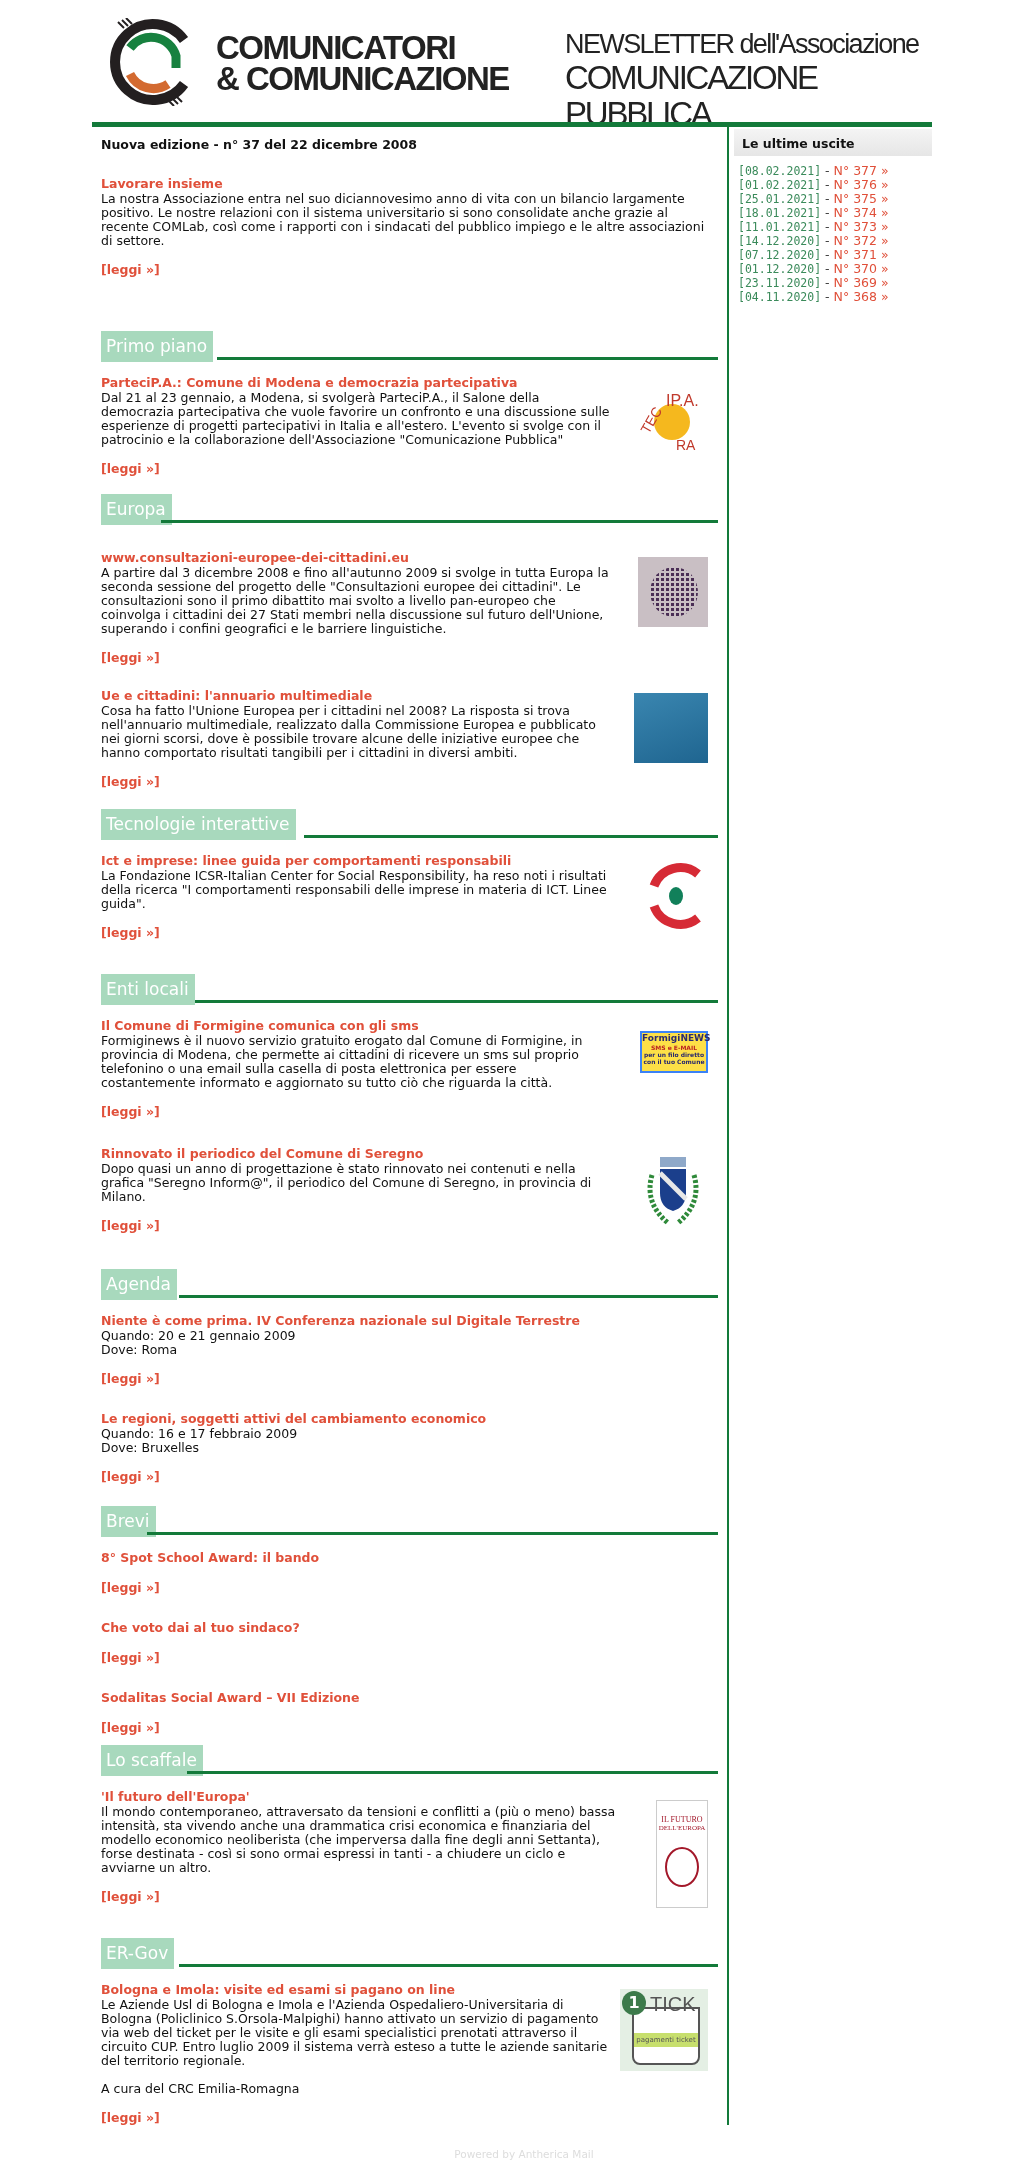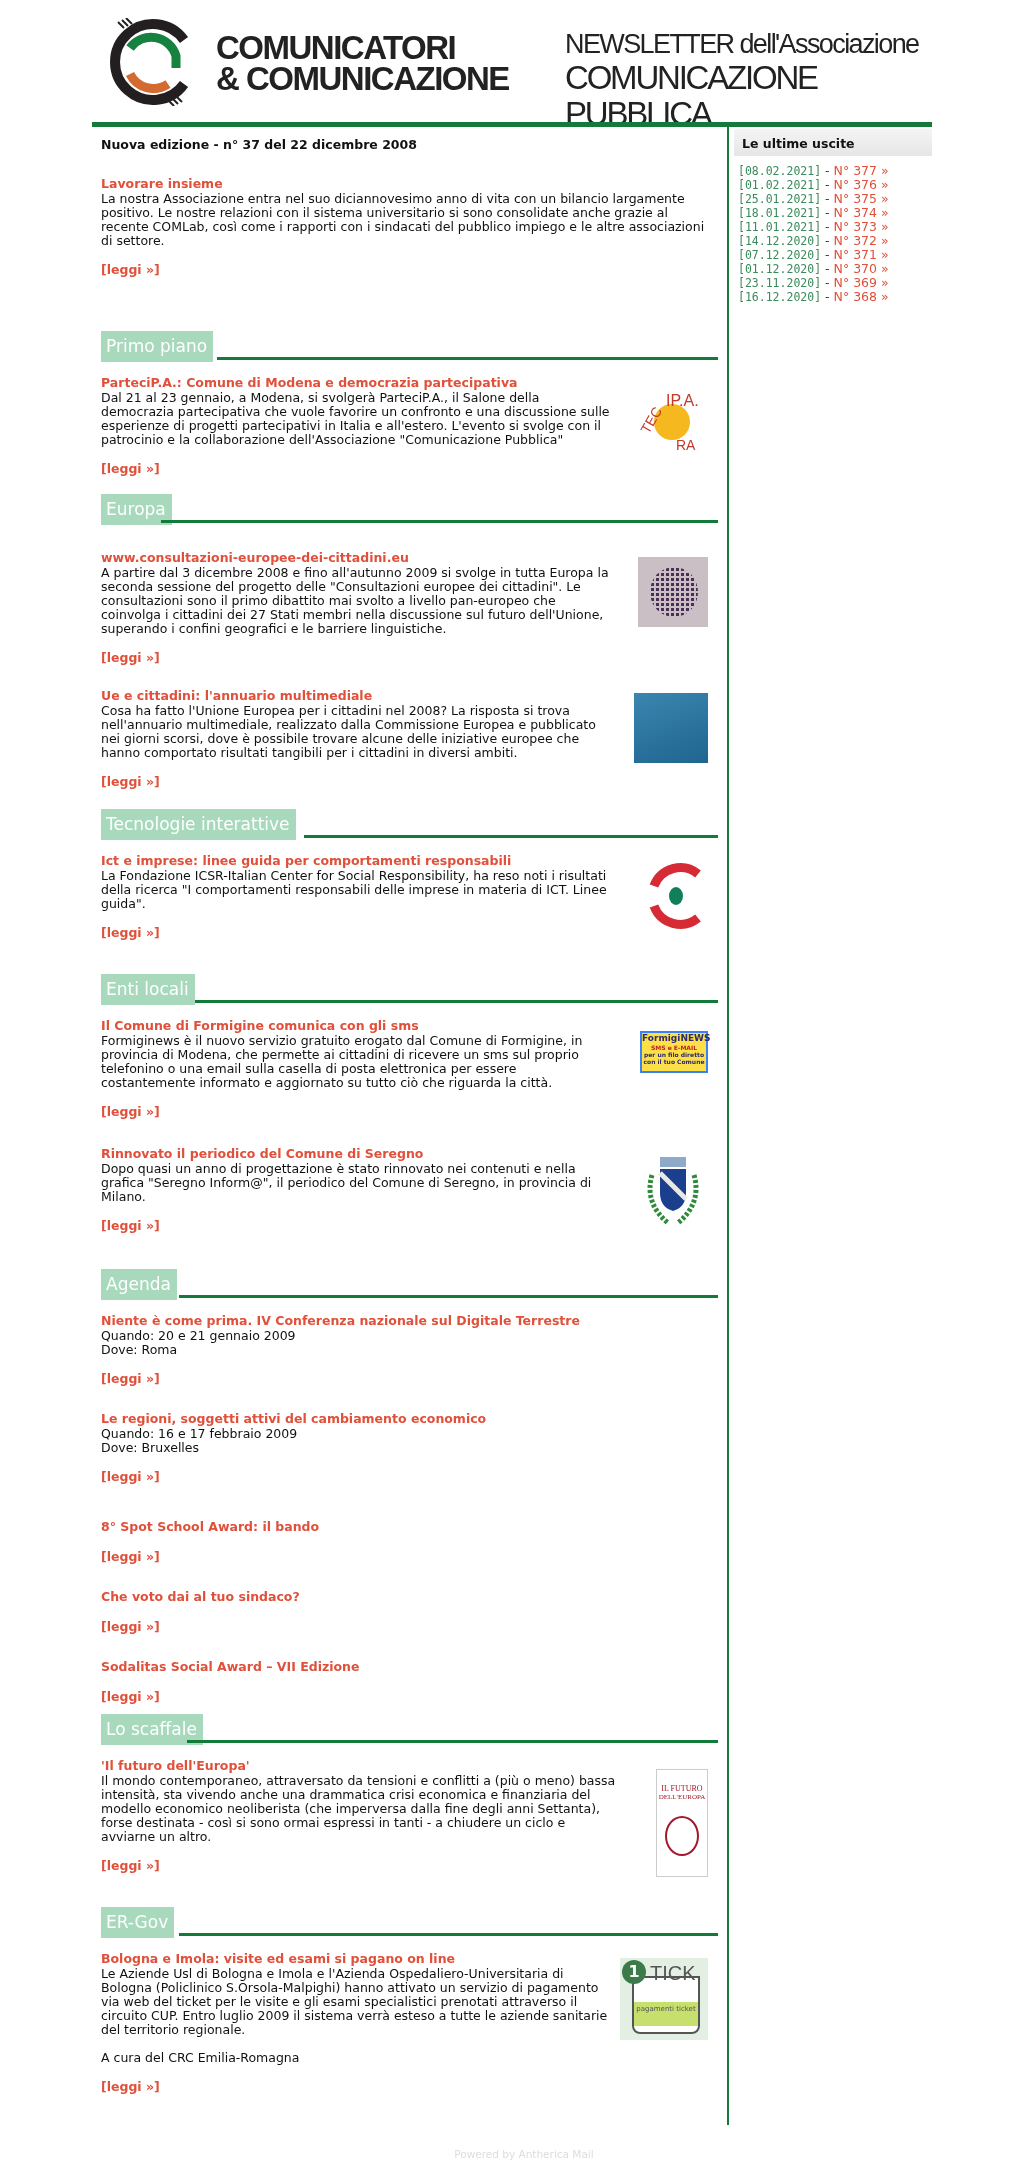--- a/index.html
+++ b/index.html
@@ -159,20 +159,24 @@
       <div class="body">Dove: Roma</div>
       <a class="more" style="margin-top:14px">[leggi »]</a>
     </div>
     <div class="article" style="height:98px">
       <a class="title">Le regioni, soggetti attivi del cambiamento economico</a>
       <div class="body">Quando: 16 e 17 febbraio 2009</div>
       <div class="body">Dove: Bruxelles</div>
       <a class="more" style="margin-top:14px">[leggi »]</a>
     </div>
 
+    <div class="sec-head">
+        <span class="tab">Brevi</span>
+        <span class="rule" style="left:46px"></span>
+      </div>
     <div class="article" style="margin-top:10px;height:70px">
       <a class="title">8° Spot School Award: il bando</a><br>
       <a class="more" style="margin-top:14px">[leggi »]</a>
     </div>
     <div class="article" style="height:70px">
       <a class="title">Che voto dai al tuo sindaco?</a><br>
       <a class="more" style="margin-top:14px">[leggi »]</a>
     </div>
     <div class="article" style="height:58px">
       <a class="title">Sodalitas Social Award – VII Edizione</a><br>
@@ -200,37 +204,37 @@
       </div>
     <div class="article" style="margin-top:10px;height:150px">
       <a class="title">Bologna e Imola: visite ed esami si pagano on line</a>
       <div class="body" style="width:510px">Le Aziende Usl di Bologna e Imola e l'Azienda Ospedaliero-Universitaria di Bologna (Policlinico S.Orsola-Malpighi) hanno attivato un servizio di pagamento via web del ticket per le visite e gli esami specialistici prenotati attraverso il circuito CUP. Entro luglio 2009 il sistema verrà esteso a tutte le aziende sanitarie del territorio regionale.</div>
       <div class="body" style="margin-top:14px">A cura del CRC Emilia-Romagna</div>
       <a class="more" style="margin-top:14px">[leggi »]</a>
       <div class="thumb" style="right:10px;top:10px;width:88px;height:82px;background:#e4efe4;">
         <div style="position:absolute;left:12px;top:18px;width:68px;height:58px;border:2px solid #555;border-radius:0 0 8px 8px;background:#fff;"></div>
         <div style="position:absolute;left:2px;top:2px;width:24px;height:24px;border-radius:50%;background:#3c7a4a;color:#fff;font-weight:bold;font-size:16px;text-align:center;line-height:24px;">1</div>
         <div style="position:absolute;left:30px;top:4px;font-size:20px;color:#555;font-family:'Liberation Sans',sans-serif;">TICK</div>
-        <div style="position:absolute;left:14px;top:44px;width:64px;height:24px;background:#c7df6d;font-size:7px;line-height:14px;text-align:center;color:#555;">pagamenti ticket</div>
+        <div style="position:absolute;left:14px;top:44px;width:64px;height:14px;background:#c7df6d;font-size:7px;line-height:14px;text-align:center;color:#555;">pagamenti ticket</div>
       </div>
     </div>
   </div>
 
   <div class="divider"></div>
 
   <div class="side">
     <div class="side-title">Le ultime uscite</div>
     <div class="side-list">
       <div class="side-item"><span class="d">[08.02.2021]</span><span class="dash"> - </span><a class="n">N° 377 »</a></div>
       <div class="side-item"><span class="d">[01.02.2021]</span><span class="dash"> - </span><a class="n">N° 376 »</a></div>
       <div class="side-item"><span class="d">[25.01.2021]</span><span class="dash"> - </span><a class="n">N° 375 »</a></div>
       <div class="side-item"><span class="d">[18.01.2021]</span><span class="dash"> - </span><a class="n">N° 374 »</a></div>
       <div class="side-item"><span class="d">[11.01.2021]</span><span class="dash"> - </span><a class="n">N° 373 »</a></div>
       <div class="side-item"><span class="d">[14.12.2020]</span><span class="dash"> - </span><a class="n">N° 372 »</a></div>
       <div class="side-item"><span class="d">[07.12.2020]</span><span class="dash"> - </span><a class="n">N° 371 »</a></div>
       <div class="side-item"><span class="d">[01.12.2020]</span><span class="dash"> - </span><a class="n">N° 370 »</a></div>
       <div class="side-item"><span class="d">[23.11.2020]</span><span class="dash"> - </span><a class="n">N° 369 »</a></div>
-      <div class="side-item"><span class="d">[16.12.2020]</span><span class="dash"> - </span><a class="n">N° 368 »</a></div>
+      <div class="side-item"><span class="d">[04.11.2020]</span><span class="dash"> - </span><a class="n">N° 368 »</a></div>
     </div>
   </div>
 
   <div class="powered">Powered by Antherica Mail</div>
 </div>
 
 </body></html>

